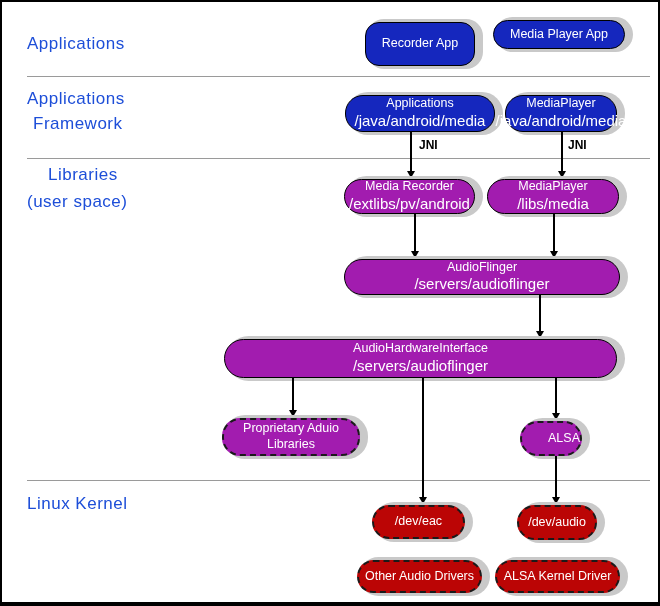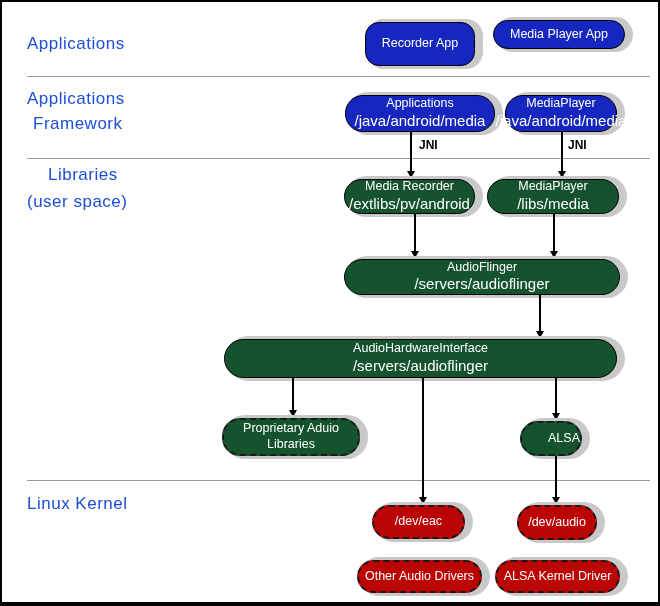--- a/index.html
+++ b/index.html
@@ -34,21 +34,21 @@
     display:flex; flex-direction:column;
     align-items:center; justify-content:center;
     text-align:center;
     line-height:1.25;
     box-shadow:5px 0 0 3px #c9c9c9;
     white-space:nowrap;
   }
   .node .t { font-size:12.5px; }
   .node .s { font-size:15px; }
   .blue  { background:#1527be; }
-  .green { background:#14532d; }
+  .green { background:#a21caf; }
   .red   { background:#bb0505; }
   .dashed { border:2px dashed #1a1a1a; }
   .arrow {
     position:absolute;
     width:1.5px;
     background:#000;
   }
   .arrow::after {
     content:"";
     position:absolute;

